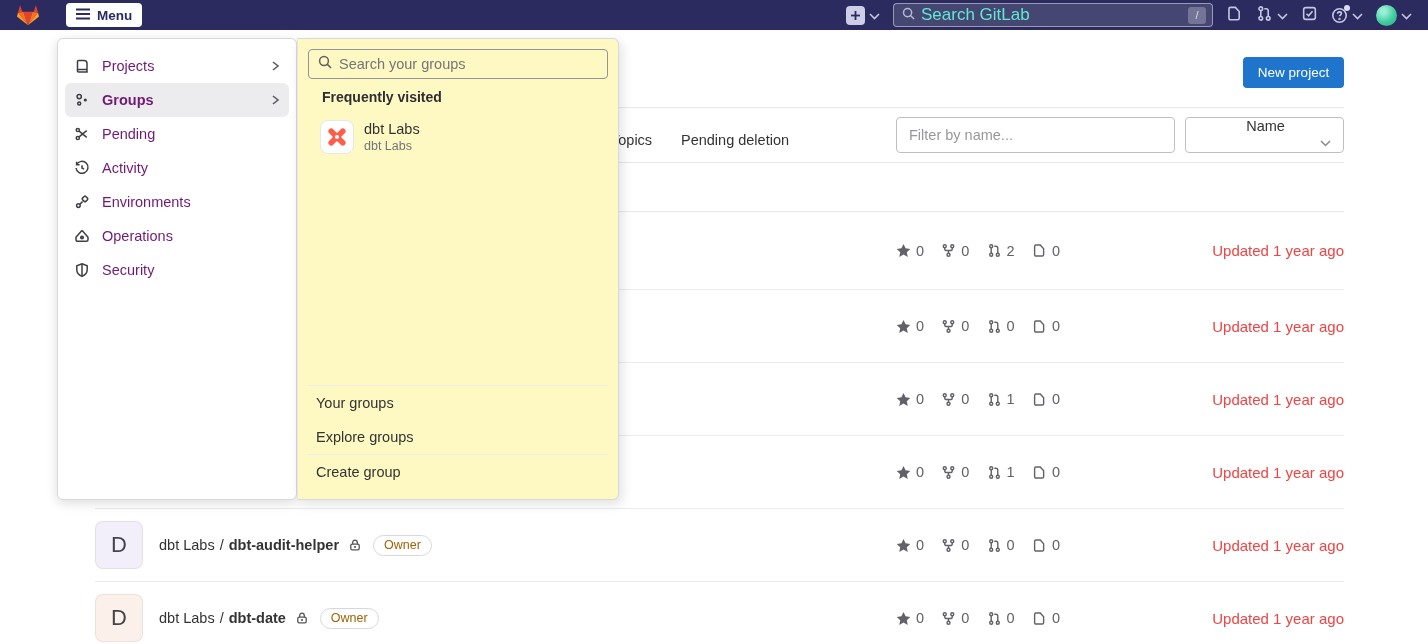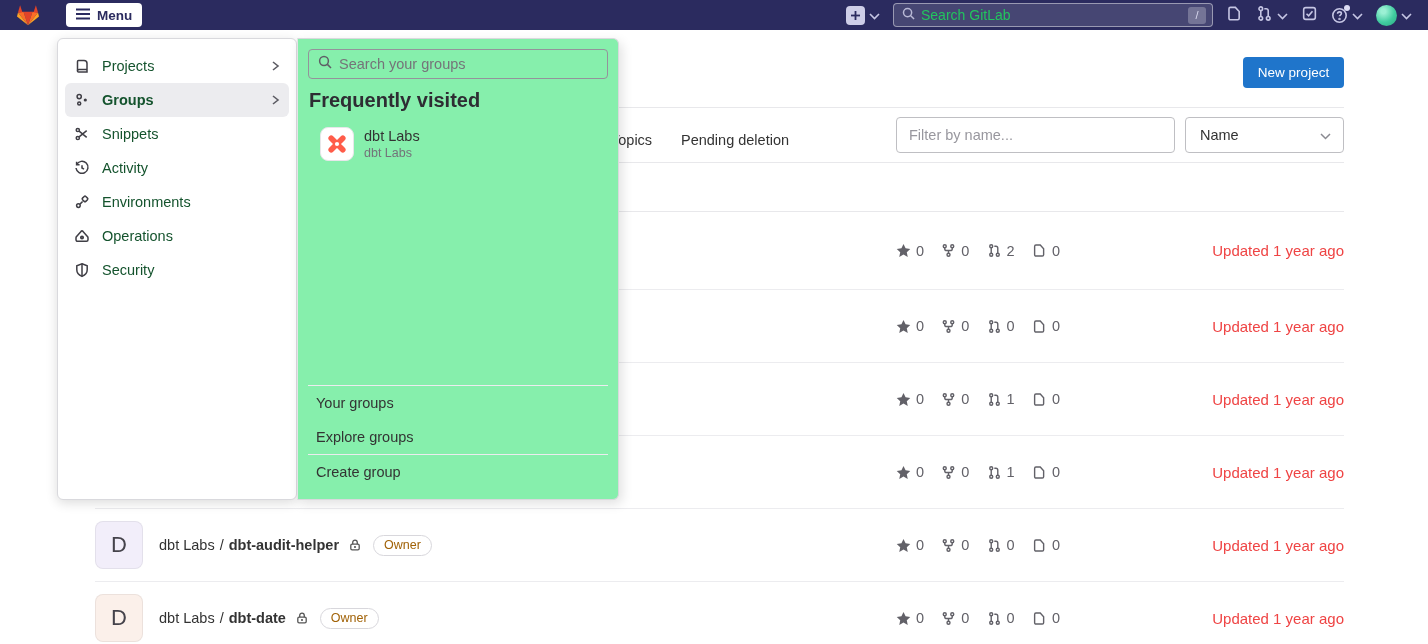--- a/index.html
+++ b/index.html
@@ -13,21 +13,21 @@
   .menu-btn { margin-left:24px; height:24px; background:#fff; border:none; border-radius:4px;
     display:flex; align-items:center; gap:7px; padding:0 10px; cursor:pointer; }
   .menu-btn .label { font-size:13.5px; font-weight:700; color:#2b2b5f; }
   .nav-right { margin-left:auto; display:flex; align-items:center; gap:13px; color:#c6c6e4; }
   .plus-group, .mr-group, .help-group, .avatar-group { display:flex; align-items:center; gap:4px; }
   .plus-box { width:19px; height:19px; border-radius:4px; background:#cecee8; color:#2b2b5f;
     display:flex; align-items:center; justify-content:center; }
   .nav-search { width:320px; height:24px; border:1px solid rgba(255,255,255,.45);
     background:rgba(255,255,255,.13); border-radius:4px; display:flex; align-items:center;
     padding:0 6px 0 8px; gap:6px; }
-  .nav-search .ph { font-size:14px; color:#22c55e; flex:1; }
+  .nav-search .ph { font-size:17px; color:#5eead4; flex:1; }
   .kbd-slash { width:18px; height:17px; border-radius:3px; background:rgba(255,255,255,.25);
     color:#d9d9ef; font-size:11px; display:flex; align-items:center; justify-content:center; }
   .nav-avatar { width:21px; height:21px; border-radius:50%;
     background:radial-gradient(circle at 35% 30%, #9bf0d4 12%, #41ccA0 55%, #2aa97f 100%); }
 
   
   .content { position:absolute; inset:30px 0 0 0; background:#fff; z-index:1; }
   .hdr-border   { position:absolute; left:84px; right:84px; top:77px;  border-bottom:1px solid #e8e8eb; }
   .tab-border   { position:absolute; left:84px; right:84px; top:132px; border-bottom:1px solid #e8e8eb; }
   .band         { position:absolute; left:95px; right:84px; top:133px; height:49px; border-bottom:1px solid #e8e8eb; }
@@ -37,21 +37,21 @@
   .tab { position:absolute; top:87px; height:45px; display:flex; align-items:center;
     font-size:14.5px; color:#333; cursor:pointer; }
   .tab-topics  { left:611px; }
   .tab-pending { left:681px; }
   .filter-input { position:absolute; left:896px; top:87px; width:279px; height:36px;
     border:1px solid #bfbfc3; border-radius:4px; padding:0 12px; font-size:14.5px;
     font-family:inherit; color:#333; }
   .filter-input::placeholder { color:#98979e; }
   .sort-select { position:absolute; left:1185px; top:87px; width:159px; height:36px;
     border:1px solid #bfbfc3; border-radius:4px; display:flex; align-items:center;
-    padding:0 12px 0 14px; font-size:14.5px; color:#333; cursor:pointer; background:#fff; }
+    padding:0 12px 0 14px; font-size:14.5px; color:#333; cursor:pointer; background:#fff;flex-direction:column; }
   .sort-select .chev { margin-left:auto; color:#8a8a91; }
 
   
   .project-row { position:absolute; left:95px; right:84px; display:flex; align-items:center;
     border-bottom:1px solid #ececef; }
   .avatar { width:48px; height:48px; border-radius:8px; border:1px solid rgba(0,0,0,.06);
     display:flex; align-items:center; justify-content:center; font-size:22px; color:#45434b;
     margin-right:16px; }
   .avatar-purple { background:#f2eefa; }
   .avatar-peach  { background:#fbf0ea; }
@@ -65,33 +65,33 @@
   .stats { display:flex; justify-content:space-between; width:164px; color:#626168; }
   .stat { display:flex; align-items:center; gap:5px; font-size:14.5px; cursor:pointer; }
   .stat svg { display:block; }
   .updated { width:284px; text-align:right; font-size:15px; color:#ef4444; }
 
   
   .menu-panel { position:absolute; left:57px; top:38px; width:240px; height:462px;
     background:#fff; border:1px solid #d9d9dd; border-radius:6px;
     box-shadow:0 3px 12px rgba(0,0,0,.14); z-index:20; padding-top:10px; }
   .mi { height:34px; margin:0 7px; padding:0 9px; border-radius:6px; display:flex;
-    align-items:center; gap:12px; font-size:14.5px; color:#14532d; cursor:pointer; }
+    align-items:center; gap:12px; font-size:14.5px; color:#701a75; cursor:pointer; }
   .mi.active { background:#ececef; font-weight:700; }
   .mi .mi-ic { width:16px; height:16px; color:#3f3e45; display:flex; }
   .mi .mi-chev { margin-left:auto; color:#5c5b63; display:flex; }
 
   
   .flyout { position:absolute; left:297px; top:38px; width:322px; height:462px;
-    background:#86efac; border:1px solid #d9d9dd; border-left:1px solid #e4e4e7;
+    background:#fef9c3; border:1px solid #d9d9dd; border-left:1px solid #e4e4e7;
     border-radius:0 6px 6px 0; box-shadow:3px 4px 12px rgba(0,0,0,.12); z-index:21; }
   .fly-search { margin:10px; height:30px; border:1px solid #94939b; border-radius:4px;
     display:flex; align-items:center; gap:7px; padding:0 9px; }
   .fly-search .ph { font-size:14.5px; color:#757479; }
-  .fly-heading { margin:8px 11px 0; font-size:20px; font-weight:700; color:#2e2d33; }
+  .fly-heading { margin:8px 24px 0; font-size:14px; font-weight:700; color:#2e2d33; }
   .fly-item { margin-top:15px; padding:0 12px 0 22px; display:flex; align-items:center;
     gap:10px; cursor:pointer; }
   .dbt-logo { width:34px; height:34px; border:1px solid #e7e7ea; border-radius:8px;
     background:#fff; display:flex; align-items:center; justify-content:center; }
   .fly-item .t1 { font-size:14.5px; color:#333; }
   .fly-item .t2 { font-size:12.5px; color:#737379; margin-top:2px; }
   .fly-bottom { position:absolute; left:0; right:0; bottom:10px; }
   .fly-divider { border-top:1px solid #ececef; margin:0 10px; }
   .fly-link { display:block; padding:9px 18px; font-size:14.5px; color:#333; cursor:pointer; }
 
@@ -512,21 +512,21 @@
     </span>
   </div>
   <div class="mi">
     <span class="mi-ic">
       <svg width="16" height="16" viewBox="0 0 16 16" fill="none" stroke="currentColor" stroke-width="1.5">
           <circle cx="3.8" cy="4" r="1.6"></circle>
           <circle cx="3.8" cy="12" r="1.6"></circle>
           <path d="M5.1 5.1l7.6 6.2M5.1 10.9l7.6-6.2"></path>
         </svg>
     </span>
-    <span>Snippets</span>
+    <span>Pending</span>
   </div>
   <div class="mi">
     <span class="mi-ic">
       <svg width="16" height="16" viewBox="0 0 16 16" fill="none" stroke="currentColor" stroke-width="1.5">
           <path d="M2.6 4.6A6 6 0 1 1 2 8"></path>
           <polyline points="2.6,1.8 2.6,4.8 5.6,4.8"></polyline>
           <path d="M8 5.2V8l2 1.2"></path>
         </svg>
     </span>
     <span>Activity</span>

